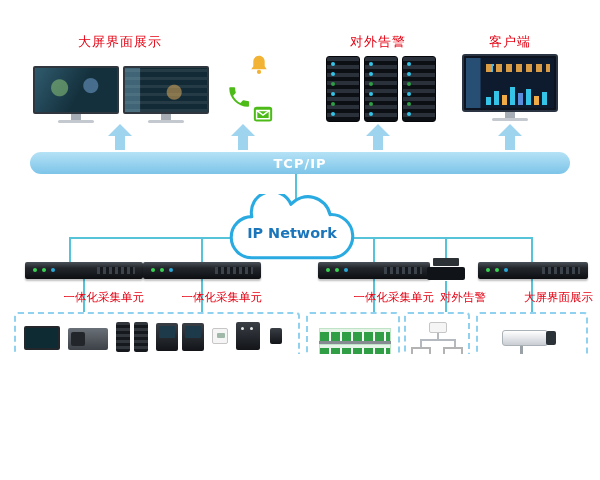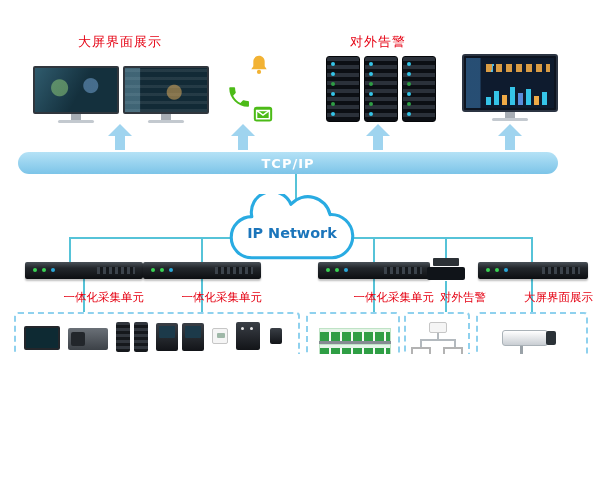--- a/index.html
+++ b/index.html
@@ -40,21 +40,21 @@
   .cli-line{position:absolute;left:22px;top:8px;width:64px;height:8px;
     background:linear-gradient(100deg, rgba(0,0,0,0) 0 10%, rgba(90,200,240,.9) 10% 12%, rgba(0,0,0,0) 12%),
     repeating-linear-gradient(90deg, rgba(240,170,70,.9) 0 6px, rgba(0,0,0,0) 6px 10px)}
 
   
   .arrow{position:absolute;width:24px;height:26px}
   .arrow .head{width:0;height:0;border-left:12px solid transparent;border-right:12px solid transparent;border-bottom:12px solid #9fd4ef;margin:0 auto}
   .arrow .shaft{width:10px;height:14px;background:#9fd4ef;margin:0 auto}
 
   
-  .tcp-bar{position:absolute;left:18px;top:152px;width:540px;height:22px;border-radius:11px;
+  .tcp-bar{position:absolute;left:30px;top:152px;width:540px;height:22px;border-radius:11px;
     background:linear-gradient(180deg,#b5e2f6,#7cc4e8);display:flex;align-items:center;justify-content:center;
     color:#fff;font-weight:bold;font-size:13px;letter-spacing:1px}
 
   
   .line{position:absolute;background:#56c3d8}
   .vline{width:2px}
   .hline{height:2px}
   .gline{position:absolute;background:#b3b9be}
   .gv{width:2px}.gh{height:2px}
 
@@ -108,20 +108,21 @@
     border:1px solid #b4bbc1;border-top:none;border-radius:0 0 38px 38px}
   .cd-lens{position:absolute;left:15px;top:7px;width:14px;height:12px;background:#30363c;border-radius:50%}
 </style>
 </head>
 <body>
 
 <div class="canvas">
 
   <div class="lbl" style="left:60px;top:33px;width:120px">大屏界面展示</div>
   <div class="lbl" style="left:328px;top:33px;width:100px">对外告警</div>
+  <div class="lbl" style="left:470px;top:33px;width:80px">客户端</div>
 
   <div class="monitor" style="left:33px;top:66px">
     <div class="mon-frame">
         <div class="scr1"></div>
       </div>
     <div class="mon-stand"></div>
     <div class="mon-base"></div>
   </div>
   <div class="monitor" style="left:123px;top:66px">
     <div class="mon-frame">

